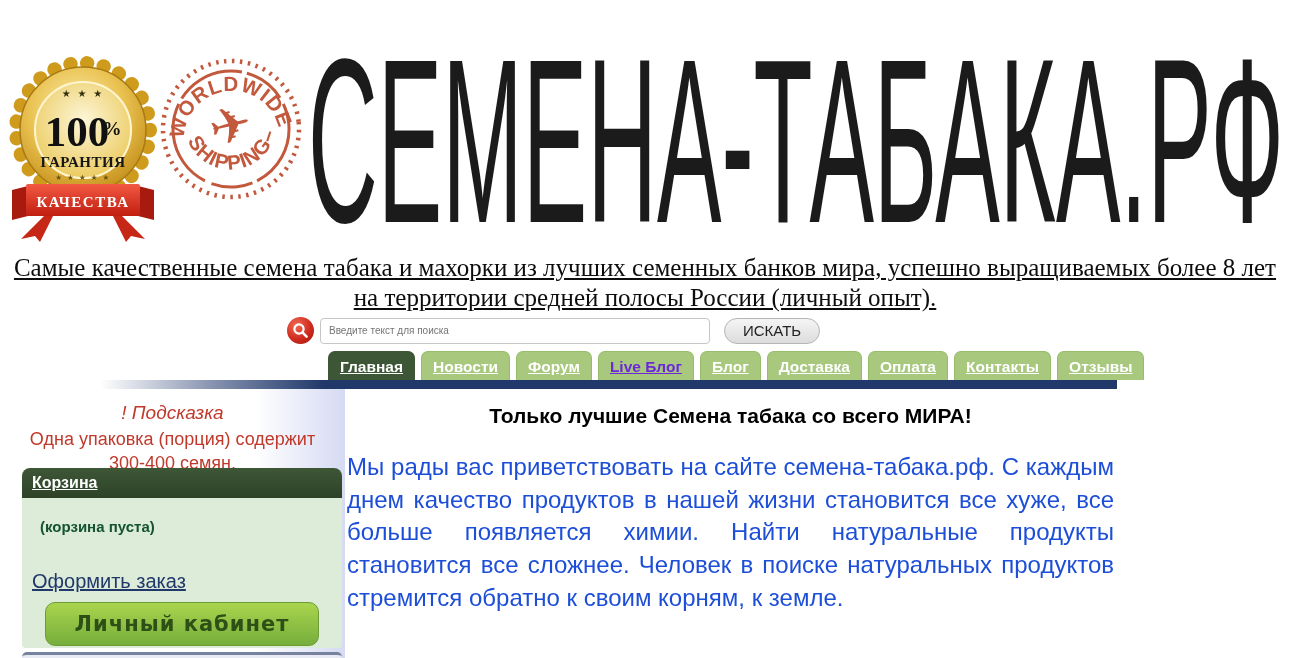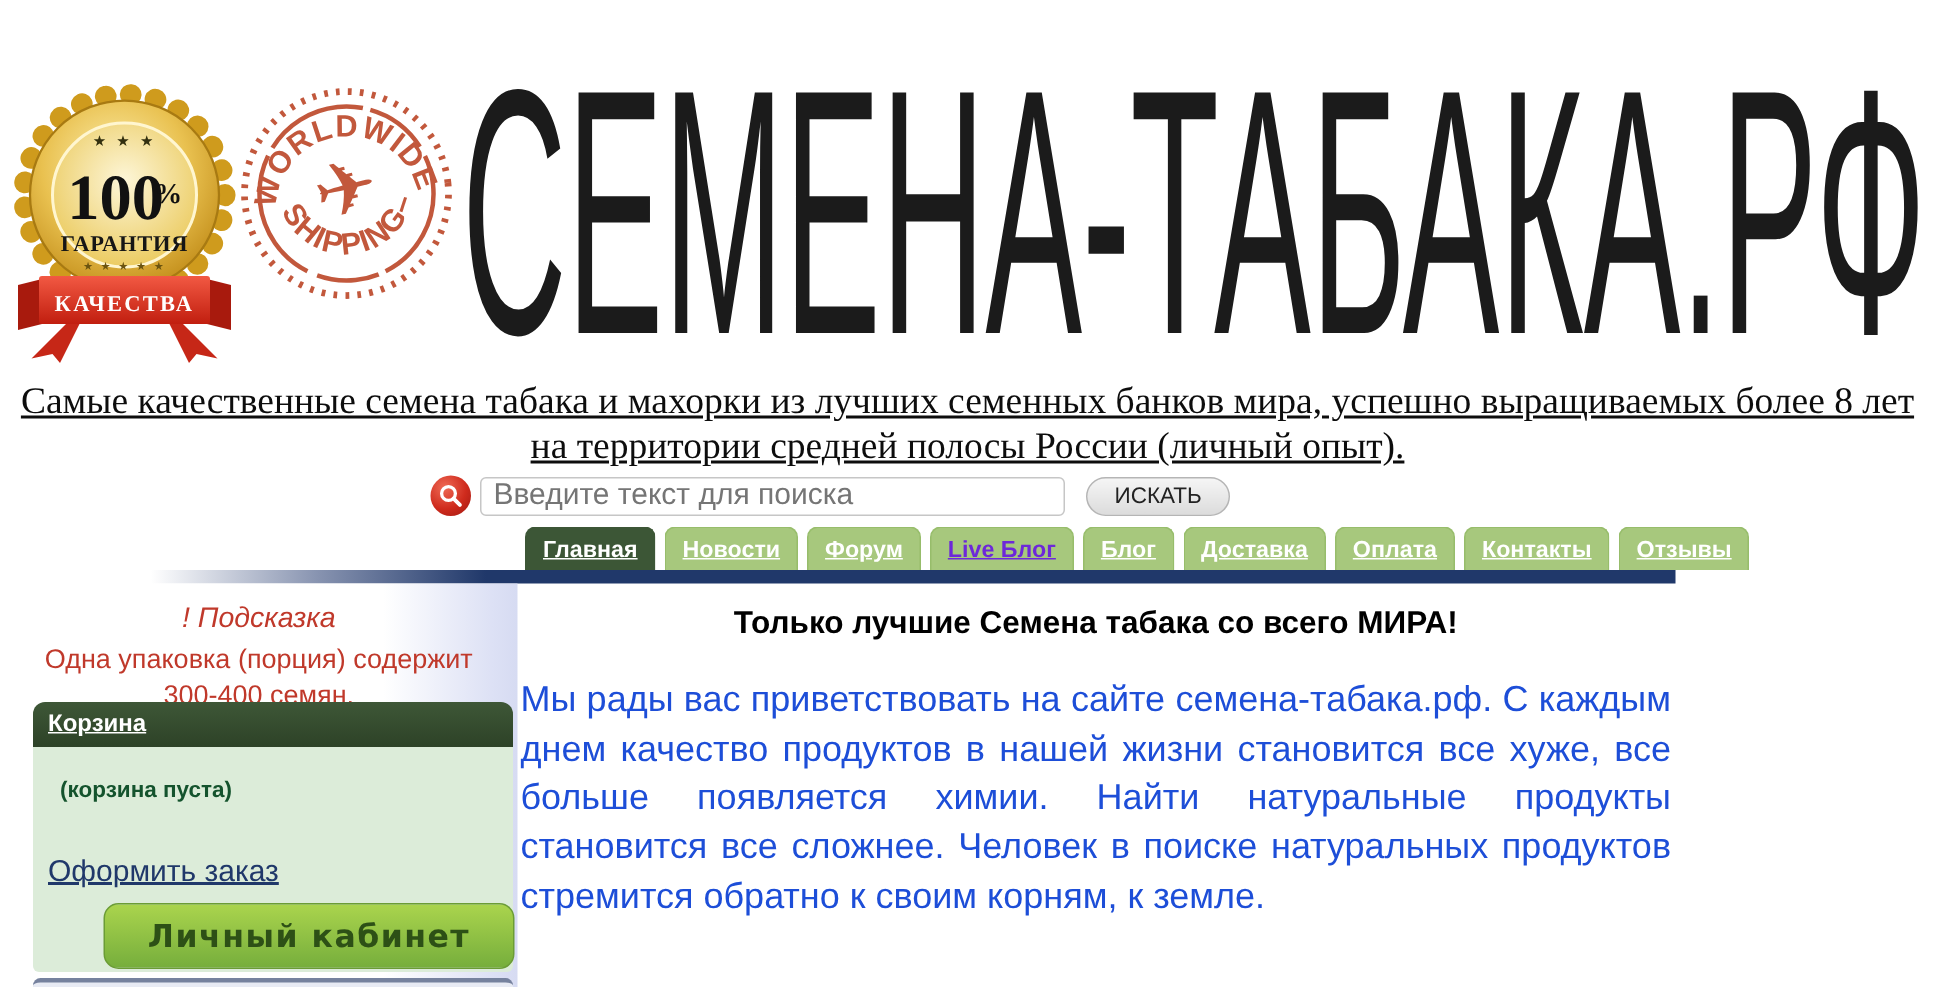--- a/index.html
+++ b/index.html
@@ -13,27 +13,27 @@
   .tagline{position:absolute;left:0;top:233px;width:1290px;text-align:center;
            font-family:"Liberation Serif",serif;font-size:25px;line-height:1.2;color:#0d0d0d;margin-top:20px;}
   .tagline span{text-decoration:underline;}
 
   
   .search-row{position:absolute;left:287px;top:317px;display:flex;align-items:center;}
   .search-icon{width:27px;height:27px;border-radius:50%;flex:0 0 27px;
                background:radial-gradient(circle at 35% 30%,#ef6a55,#cf2b1d 55%,#9e1710);
                display:flex;align-items:center;justify-content:center;}
   .search-input{margin-left:6px;width:372px;height:24px;border:1px solid #c6c6c6;border-radius:4px;
-                font-size:20px;padding:0 8px;color:#222;outline:none;font-family:"Liberation Sans",sans-serif;}
+                font-size:10px;padding:0 8px;color:#222;outline:none;font-family:"Liberation Sans",sans-serif;}
   .search-btn{margin-left:14px;height:26px;padding:0 18px;border:1px solid #b5b5b5;border-radius:13px;
               background:linear-gradient(#f5f5f5,#dcdcdc);font-size:15px;color:#222;cursor:pointer;
               font-family:"Liberation Sans",sans-serif;}
 
   
-  .tabs{position:absolute;left:350px;top:351px;display:flex;}
+  .tabs{position:absolute;left:328px;top:351px;display:flex;}
   .tab{display:block;height:29px;line-height:29px;box-sizing:border-box;padding:0 11px;margin-right:6px;
        background:#a7c87d;border:1px solid #97bd6b;border-bottom:none;border-radius:7px 7px 0 0;
        font-weight:bold;font-size:15.5px;color:#fff;text-decoration:underline;cursor:pointer;white-space:nowrap;}
   .tab.active{background:#3c5636;border-color:#3c5636;}
   .tab.live{color:#6d28d9;}
   .navy-bar{position:absolute;left:0;top:380px;width:1117px;height:9px;
             background:linear-gradient(90deg,#ffffff 0%,#ffffff 9%,#8793b0 19%,#20386a 29%,#20386a 100%);}
 
   
   .sidebar{position:absolute;left:0;top:389px;width:345px;height:269px;
@@ -44,21 +44,21 @@
   .cart-header{height:30px;line-height:30px;background:linear-gradient(#3e5737,#2d4227);
                border-radius:8px 8px 0 0;padding-left:10px;}
   .cart-title{color:#fff;font-weight:bold;font-size:16px;text-decoration:underline;cursor:pointer;text-align:center;}
   .cart-body{background:#dcecd9;height:150px;border-radius:0 0 4px 4px;position:relative;}
   .cart-empty{position:absolute;left:18px;top:20px;color:#14532d;font-weight:bold;font-size:15px;}
   .checkout-link{position:absolute;left:10px;top:72px;color:#20386a;font-size:20px;
                  text-decoration:underline;cursor:pointer;}
   .account-btn{position:absolute;left:23px;top:104px;width:274px;height:44px;border-radius:10px;
                border:1px solid #6b9c36;background:linear-gradient(#aad44d,#76ae3c);
                color:#2d5016;font-weight:bold;font-size:21px;cursor:pointer;
-               font-family:"DejaVu Sans",sans-serif;letter-spacing:1px;margin-left:24px;}
+               font-family:"DejaVu Sans",sans-serif;letter-spacing:1px;}
   .next-block-stub{position:absolute;left:22px;top:263px;width:320px;height:6px;
                    background:#e8ebf4;border-top:3px solid #76829e;border-radius:5px 5px 0 0;}
 
   
   .main{position:absolute;left:347px;top:395px;width:767px;}
   .main-heading{margin-top:9px;text-align:center;font-weight:bold;font-size:21px;color:#000000;}
   .main-paragraph{margin-top:23px;text-align:justify;font-size:24px;line-height:1.36;color:#1d4ed8;}
 </style>
 </head>
 <body>

